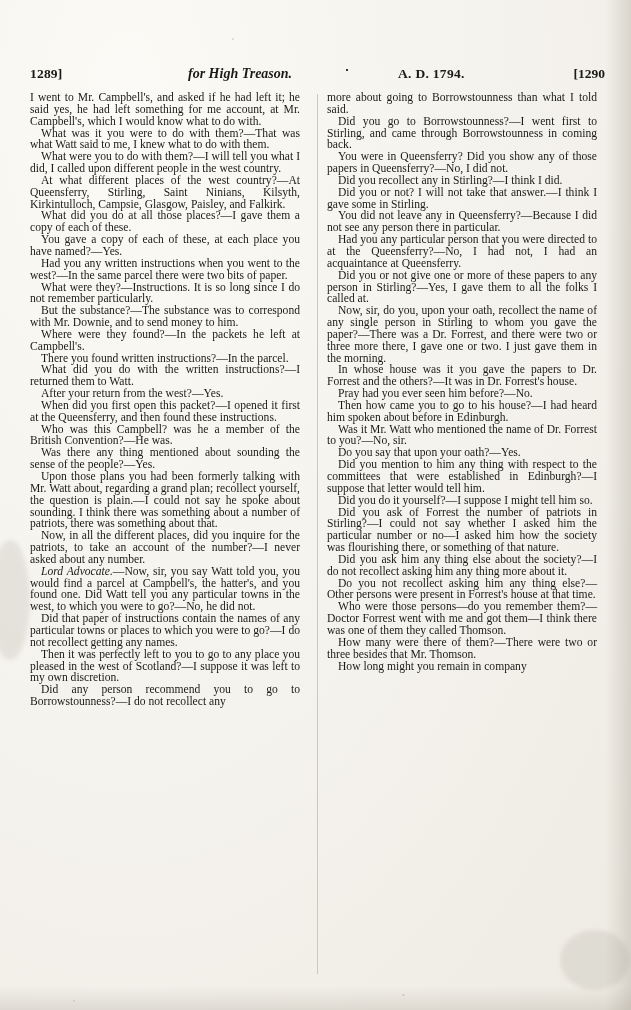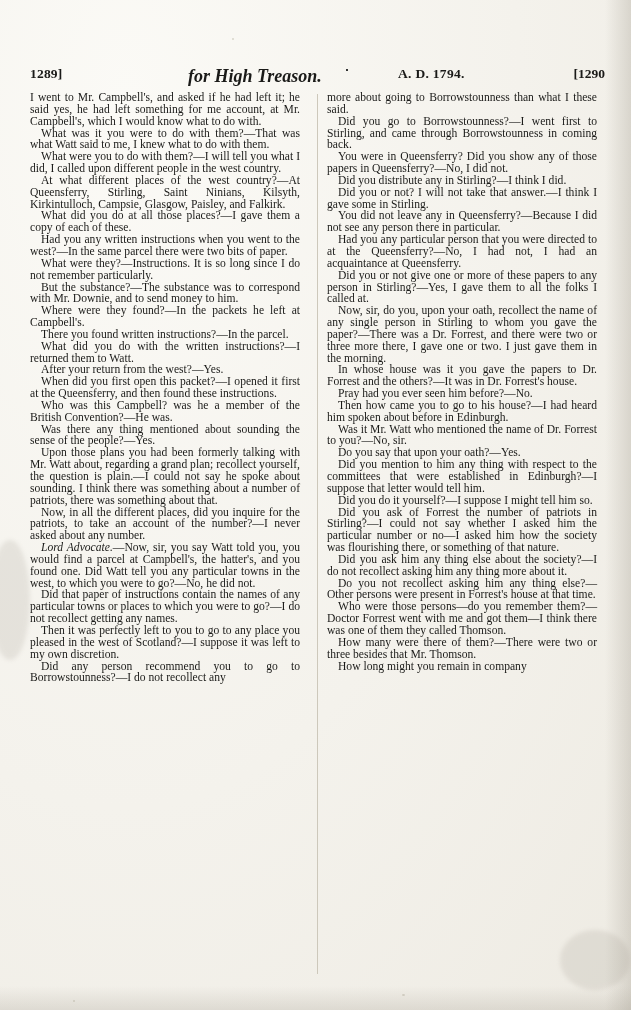--- a/index.html
+++ b/index.html
@@ -51,21 +51,21 @@
     left: 0; top: 0;
     font-family: "Liberation Serif", serif;
     font-weight: bold;
     letter-spacing: .2px;
   }
   .hdr-center {
     position: absolute;
     left: 158px; top: 0;
     font-style: italic;
     font-weight: bold;
-    font-size: 18px;
+    font-size: 14px;
   }
   .hdr-date {
     position: absolute;
     left: 368px; top: 0;
     font-weight: bold;
     letter-spacing: .3px;
     text-align: right;
   }
   .hdr-right {
     position: absolute;
@@ -157,43 +157,44 @@
 
     <div class="columns">
       <div class="rule"></div>
 
       <div class="col col-left">
         <p class="noindent">I went to Mr. Campbell's, and asked if he had left it; he said yes, he had left something for me account, at Mr. Campbell's, which I would know what to do with.</p>
         <p>What was it you were to do with them?—That was what Watt said to me, I knew what to do with them.</p>
         <p>What were you to do with them?—I will tell you what I did, I called upon different people in the west country.</p>
         <p>At what different places of the west country?—At Queensferry, Stirling, Saint Ninians, Kilsyth, Kirkintulloch, Campsie, Glasgow, Paisley, and Falkirk.</p>
         <p>What did you do at all those places?—I gave them a copy of each of these.</p>
+        <p>You gave a copy of each of these, at each place you have named?—Yes.</p>
         <p>Had you any written instructions when you went to the west?—In the same parcel there were two bits of paper.</p>
         <p>What were they?—Instructions. It is so long since I do not remember particularly.</p>
         <p>But the substance?—The substance was to correspond with Mr. Downie, and to send money to him.</p>
         <p>Where were they found?—In the packets he left at Campbell's.</p>
         <p>There you found written instructions?—In the parcel.</p>
         <p>What did you do with the written instructions?—I returned them to Watt.</p>
         <p>After your return from the west?—Yes.</p>
         <p>When did you first open this packet?—I opened it first at the Queensferry, and then found these instructions.</p>
         <p>Who was this Campbell? was he a member of the British Convention?—He was.</p>
         <p>Was there any thing mentioned about sounding the sense of the people?—Yes.</p>
         <p>Upon those plans you had been formerly talking with Mr. Watt about, regarding a grand plan; recollect yourself, the question is plain.—I could not say he spoke about sounding. I think there was something about a number of patriots, there was something about that.</p>
         <p>Now, in all the different places, did you inquire for the patriots, to take an account of the number?—I never asked about any number.</p>
         <p><span class="ital">Lord Advocate.</span><span>—Now, sir, you say Watt told you, you would find a parcel at Campbell's, the hatter's, and you found one. Did Watt tell you any particular towns in the west, to which you were to go?—No, he did not.</span></p>
         <p>Did that paper of instructions contain the names of any particular towns or places to which you were to go?—I do not recollect getting any names.</p>
         <p>Then it was perfectly left to you to go to any place you pleased in the west of Scotland?—I suppose it was left to my own discretion.</p>
         <p>Did any person recommend you to go to Borrowstounness?—I do not recollect any</p>
       </div>
 
       <div class="col col-right">
-        <p class="noindent">more about going to Borrowstounness than what I these said.</p>
+        <p class="noindent">more about going to Borrowstounness than what I told said.</p>
         <p>Did you go to Borrowstounness?—I went first to Stirling, and came through Borrowstounness in coming back.</p>
         <p>You were in Queensferry? Did you show any of those papers in Queensferry?—No, I did not.</p>
-        <p>Did you distribute any in Stirling?—I think I did.</p>
+        <p>Did you recollect any in Stirling?—I think I did.</p>
         <p>Did you or not? I will not take that answer.—I think I gave some in Stirling.</p>
         <p>You did not leave any in Queensferry?—Because I did not see any person there in particular.</p>
         <p>Had you any particular person that you were directed to at the Queensferry?—No, I had not, I had an acquaintance at Queensferry.</p>
         <p>Did you or not give one or more of these papers to any person in Stirling?—Yes, I gave them to all the folks I called at.</p>
         <p>Now, sir, do you, upon your oath, recollect the name of any single person in Stirling to whom you gave the paper?—There was a Dr. Forrest, and there were two or three more there, I gave one or two. I just gave them in the morning.</p>
         <p>In whose house was it you gave the papers to Dr. Forrest and the others?—It was in Dr. Forrest's house.</p>
         <p>Pray had you ever seen him before?—No.</p>
         <p>Then how came you to go to his house?—I had heard him spoken about before in Edinburgh.</p>
         <p>Was it Mr. Watt who mentioned the name of Dr. Forrest to you?—No, sir.</p>
         <p>Do you say that upon your oath?—Yes.</p>

